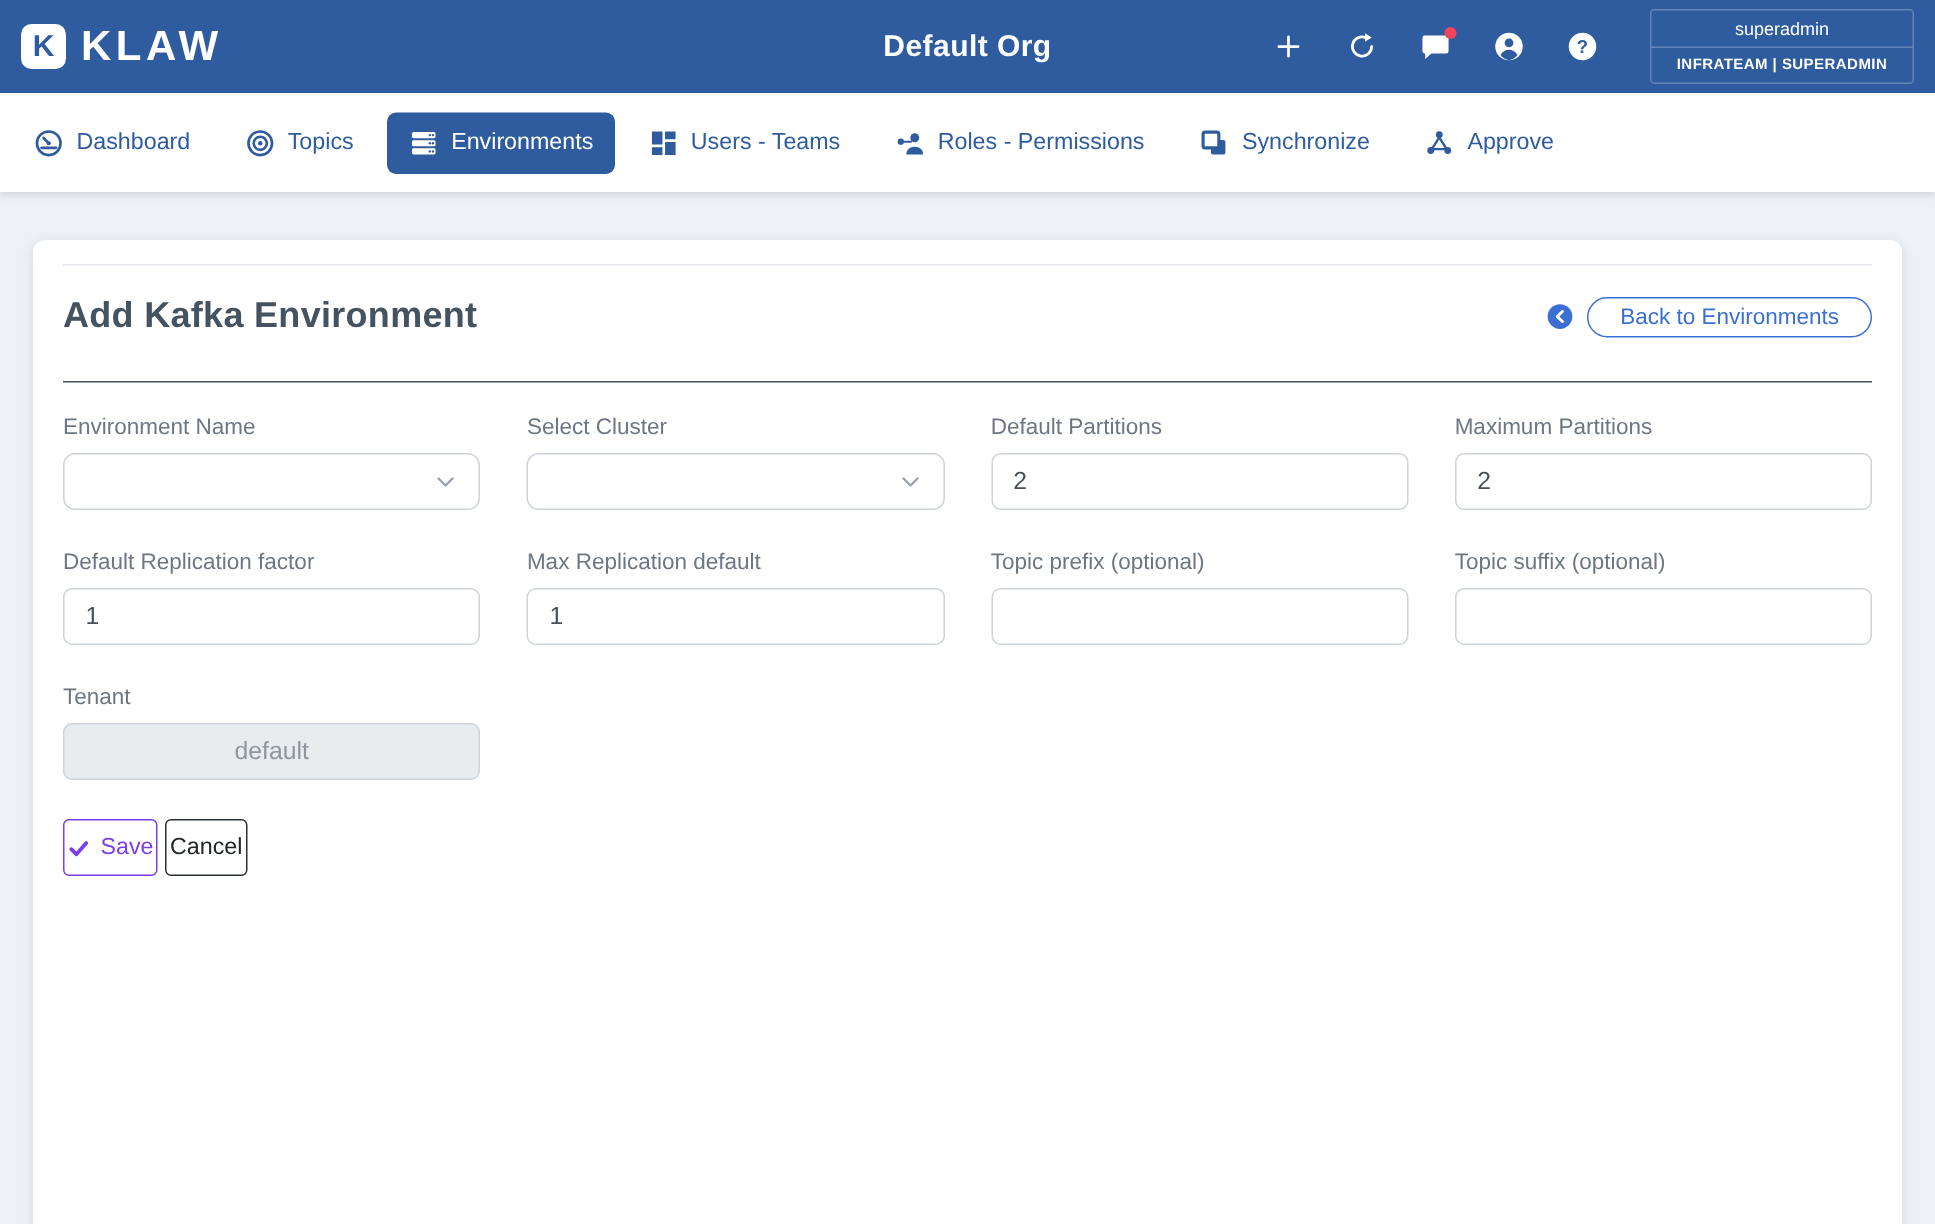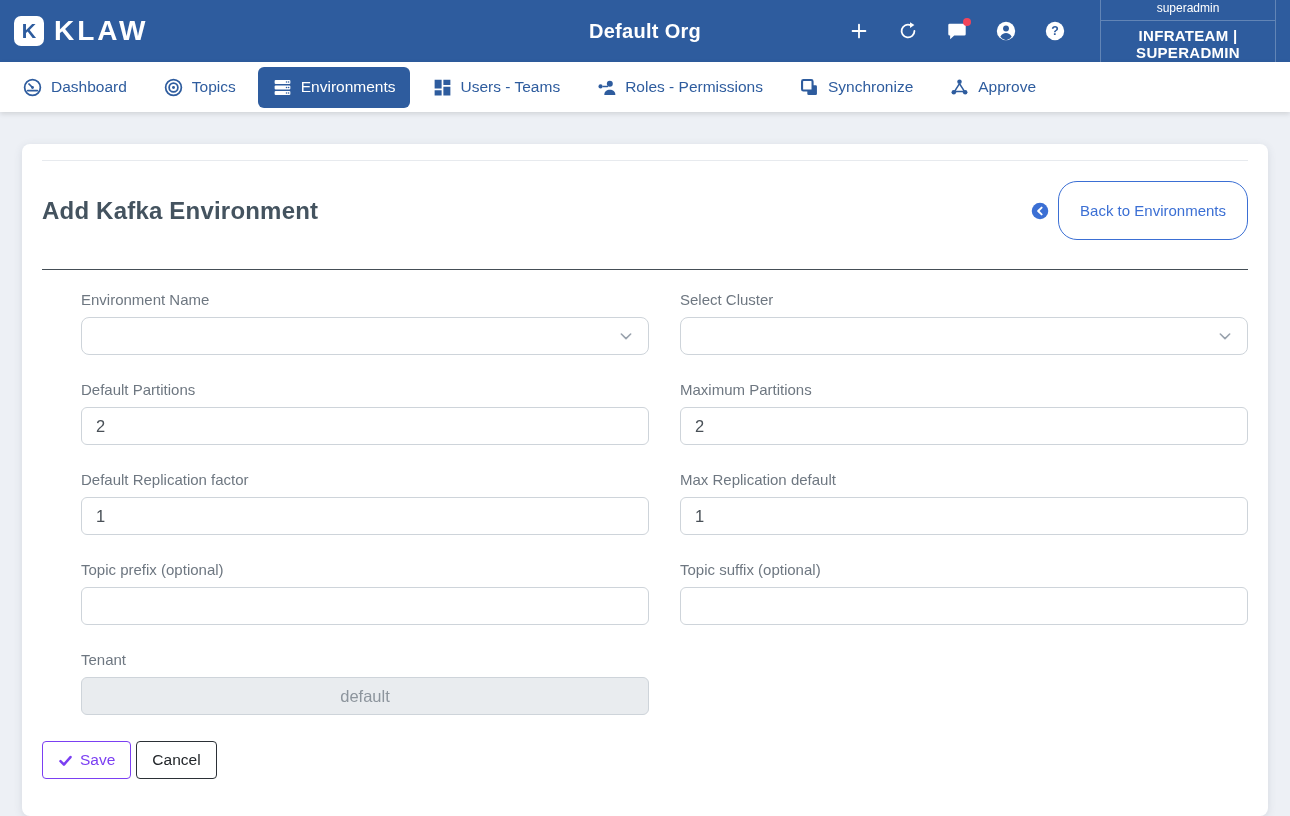--- a/index.html
+++ b/index.html
@@ -23,56 +23,56 @@
   .logo-mark{width:30px;height:30px;background:#fff;border-radius:7px;display:flex;align-items:center;justify-content:center;
     color:var(--header-blue);font-weight:800;font-size:20px;}
   .brand-name{color:#fff;font-size:28px;letter-spacing:3px;font-weight:700;}
   .org-title{position:absolute;left:50%;transform:translateX(-50%);color:#fff;font-size:20px;font-weight:700;letter-spacing:.3px;}
   .header-right{margin-left:auto;display:flex;align-items:center;}
   .header-icons{display:flex;align-items:center;gap:27px;margin-right:34px;}
   .hicon{width:22px;height:22px;color:#fff;cursor:pointer;position:relative;display:block;}
   .hicon svg{display:block;width:100%;height:100%;}
   .user-box{width:176px;border:1px solid rgba(255,255,255,.25);border-radius:3px;color:#fff;text-align:center;}
   .user-name{font-size:12px;padding:5px 4px;border-bottom:1px solid rgba(255,255,255,.25);}
-  .user-team{font-size:15px;font-weight:700;letter-spacing:.3px;padding:6px 2px;}
-
-  
-  .navbar{height:50px;background:#fff;display:flex;align-items:center;gap:8px;padding:16px 8px;
+  .user-team{font-size:10px;font-weight:700;letter-spacing:.3px;padding:6px 2px;}
+
+  
+  .navbar{height:66px;background:#fff;display:flex;align-items:center;gap:8px;padding:16px 8px;
     box-shadow:0 2px 5px rgba(0,0,0,.12);position:relative;z-index:2;}
   .nav-item{display:flex;align-items:center;gap:8px;color:var(--nav-blue);font-size:15.5px;font-weight:500;
     padding:10px 14px;border-radius:6px;cursor:pointer;white-space:nowrap;}
   .nav-item .nicon{width:21px;height:21px;display:block;}
   .nav-item .nicon svg{display:block;width:100%;height:100%;}
   .nav-item.active{background:var(--nav-blue);color:#fff;text-align:center;}
 
   
   .card{margin:32px 22px 16px 22px;background:#fff;border-radius:8px;box-shadow:0 2px 8px rgba(60,75,100,.13);
     padding:16px 20px 22px 20px;height:672px;}
   .card-topline{border-top:1px solid #e7eaee;}
   .card-head{display:flex;align-items:center;justify-content:space-between;margin-top:20px;}
   .page-title{font-size:24px;color:var(--heading);font-weight:600;letter-spacing:.2px;}
   .back-wrap{display:flex;align-items:center;gap:9px;}
   .back-circle{width:18px;height:18px;display:block;color:var(--link-blue);cursor:pointer;}
   .back-btn{border:1px solid var(--link-blue);color:var(--link-blue);background:#fff;border-radius:19px;
-    font-size:15px;font-weight:500;padding:20px 21px;cursor:pointer;font-family:inherit;}
+    font-size:15px;font-weight:500;padding:4px 21px;cursor:pointer;font-family:inherit;}
   .head-rule{border:none;border-top:1.5px solid #454e56;margin-top:29px;}
 
   
-  .form-grid{display:grid;grid-template-columns:1fr 1fr;column-gap:31px;row-gap:26px;margin-top:21px;margin-left:39px;}
+  .form-grid{display:grid;grid-template-columns:1fr 1fr 1fr 1fr;column-gap:31px;row-gap:26px;margin-top:21px;}
   .field label{display:block;font-size:15px;color:var(--label-gray);margin-bottom:9px;}
   .control{height:38px;border:1px solid var(--input-border);border-radius:6px;width:100%;
     font-size:16.5px;color:var(--input-text);padding:0 14px;font-family:inherit;background:#fff;}
   .select{border-radius:8px;display:flex;align-items:center;justify-content:flex-end;cursor:pointer;padding-right:14px;}
   .chev{width:16px;height:16px;color:#99a2ad;display:block;}
   .control.disabled{background:#e9ecef;color:#8d959d;text-align:center;}
   .spacer-cell{visibility:hidden;}
 
   .btn-row{display:flex;gap:5px;margin-top:26px;}
   .btn{display:inline-flex;align-items:center;gap:7px;font-size:15.5px;border-radius:4px;background:#fff;
-    padding:0 15px;height:38px;cursor:pointer;font-family:inherit;font-weight:500;}
+    padding:0 2px;height:38px;cursor:pointer;font-family:inherit;font-weight:500;}
   .btn-save{border:1.5px solid var(--save-purple);color:var(--save-purple);}
   .btn-cancel{border:1.5px solid #2b3036;color:#212529;}
   .check-icon{width:15px;height:15px;display:block;}
   .badge-dot{position:absolute;top:-2px;right:-3px;width:8px;height:8px;border-radius:50%;background:#f2455a;}
 </style>
 </head>
 <body>
 
 <div class="header">
   <div class="brand">

